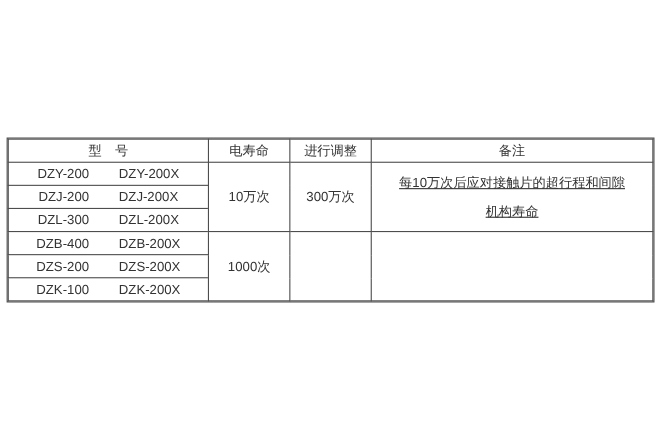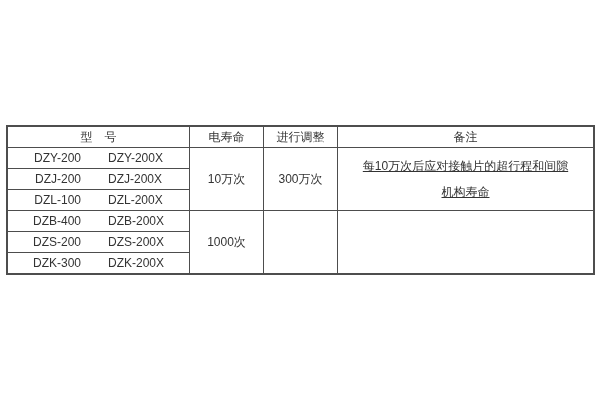--- a/index.html
+++ b/index.html
@@ -101,21 +101,21 @@
             <span class="model-pair">
               <span>DZJ-200</span>
               <span>DZJ-200X</span>
             </span>
           </td>
         </tr>
 
         <tr>
           <td>
             <span class="model-pair">
-              <span>DZL-100</span>
+              <span>DZL-300</span>
               <span>DZL-200X</span>
             </span>
           </td>
         </tr>
 
         <tr>
           <td>
             <span class="model-pair">
               <span>DZB-400</span>
               <span>DZB-200X</span>
@@ -131,21 +131,21 @@
             <span class="model-pair">
               <span>DZS-200</span>
               <span>DZS-200X</span>
             </span>
           </td>
         </tr>
 
         <tr>
           <td>
             <span class="model-pair">
-              <span>DZK-300</span>
+              <span>DZK-100</span>
               <span>DZK-200X</span>
             </span>
           </td>
         </tr>
       </tbody>
     </table>
   </div>
 </div>
 
 </body></html>

